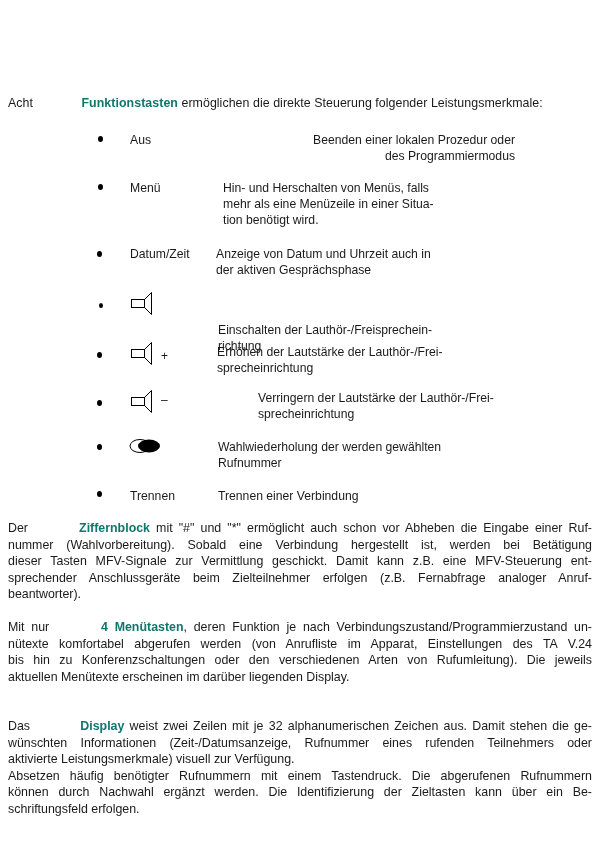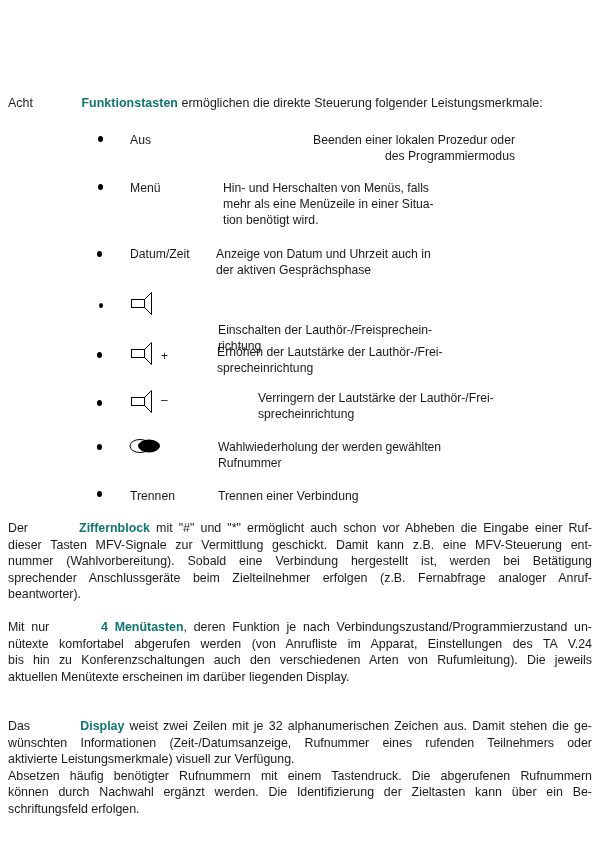--- a/index.html
+++ b/index.html
@@ -162,30 +162,30 @@
 
   <div class="feat" style="top:488px;">
     <span class="bullet" style="left:97px; top:3px;"></span>
     <span class="key">Trennen</span>
     <span class="desc" style="left:218px;">Trennen einer Verbindung</span>
   </div>
 </div>
 
 <div class="para" style="top:520px;">
   <span class="line"><span>Der </span><b>Ziffernblock</b><span> mit "#" und "*" ermöglicht auch schon vor Abheben die Eingabe einer Ruf-</span></span>
+  <span class="line">nummer (Wahlvorbereitung). Sobald eine Verbindung hergestellt ist, werden bei Betätigung</span>
   <span class="line">dieser Tasten MFV-Signale zur Vermittlung geschickt. Damit kann z.B. eine MFV-Steuerung ent-</span>
-  <span class="line">nummer (Wahlvorbereitung). Sobald eine Verbindung hergestellt ist, werden bei Betätigung</span>
   <span class="line">sprechender Anschlussgeräte beim Zielteilnehmer erfolgen (z.B. Fernabfrage analoger Anruf-</span>
   <span class="line last">beantworter).</span>
 </div>
 
 <div class="para" style="top:619px;">
   <span class="line"><span>Mit nur </span><b>4 Menütasten</b><span>, deren Funktion je nach Verbindungszustand/Programmierzustand un-</span></span>
   <span class="line">nütexte komfortabel abgerufen werden (von Anrufliste im Apparat, Einstellungen des TA V.24</span>
-  <span class="line">bis hin zu Konferenzschaltungen auch den verschiedenen Arten von Rufumleitung). Die jeweils</span>
+  <span class="line">bis hin zu Konferenzschaltungen oder den verschiedenen Arten von Rufumleitung). Die jeweils</span>
   <span class="line last">aktuellen Menütexte erscheinen im darüber liegenden Display.</span>
 </div>
 
 <div class="para" style="top:718px;">
   <span class="line"><span>Das </span><b>Display</b><span> weist zwei Zeilen mit je 32 alphanumerischen Zeichen aus. Damit stehen die ge-</span></span>
   <span class="line">wünschten Informationen (Zeit-/Datumsanzeige, Rufnummer eines rufenden Teilnehmers oder</span>
   <span class="line last">aktivierte Leistungsmerkmale) visuell zur Verfügung.</span>
   <span class="line">Absetzen häufig benötigter Rufnummern mit einem Tastendruck. Die abgerufenen Rufnummern</span>
   <span class="line">können durch Nachwahl ergänzt werden. Die Identifizierung der Zieltasten kann über ein Be-</span>
   <span class="line last">schriftungsfeld erfolgen.</span>

